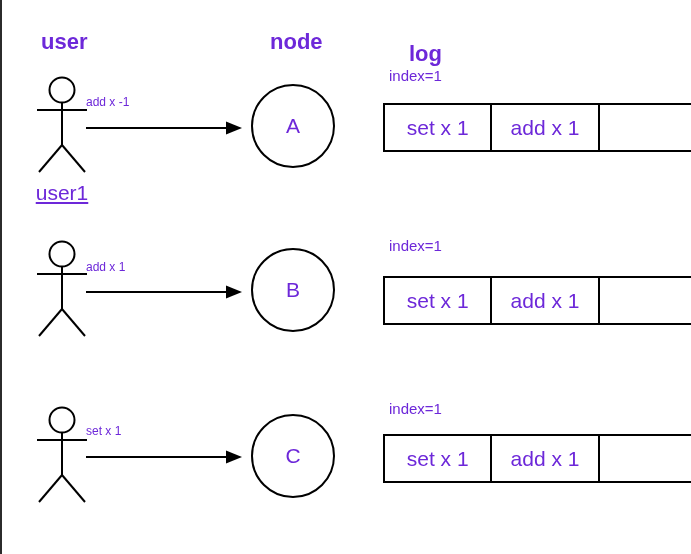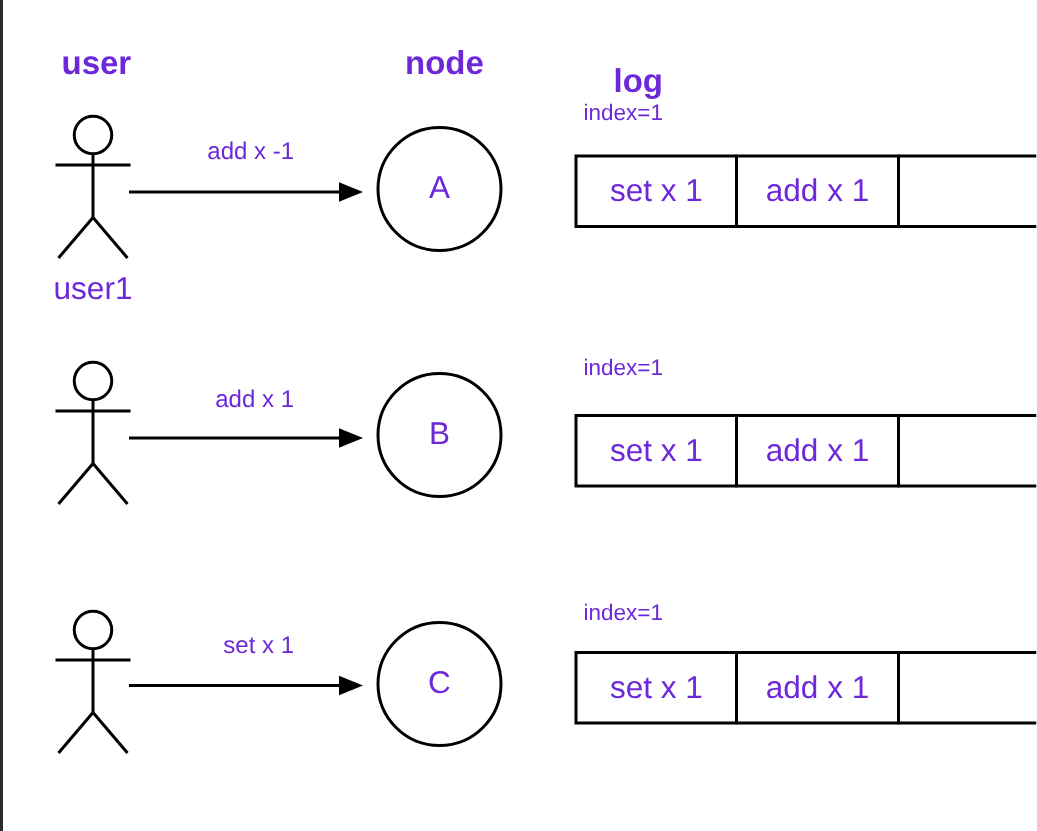--- a/index.html
+++ b/index.html
@@ -38,35 +38,35 @@
 
   .actor-label {
     position: absolute;
     left: 22px;
     width: 80px;
     text-align: center;
     font-size: 21px;
     line-height: 22px;
     white-space: nowrap;
   }
-  .alabel-1 { top: 182px; }
+  .alabel-1 { top: 182px; text-decoration: underline; }
   .alabel-2 { top: 351px; }
   .alabel-3 { top: 517px; }
 
   .arrow { position: absolute; width: 158px; height: 24px; }
   .arrow-1 { left: 86px; top: 116px; }
   .arrow-2 { left: 86px; top: 280px; }
   .arrow-3 { left: 86px; top: 445px; }
 
   .msg-label {
     position: absolute;
     left: 86px;
     width: 110px;
-    text-align: right;
-    font-size: 16px;
+    text-align: left;
+    font-size: 12px;
     line-height: 22px;
     white-space: nowrap;
   }
   .msg-1 { top: 91px;  }
   .msg-2 { top: 256px; }
   .msg-3 { top: 420px; }
 
   .node-circle {
     position: absolute;
     width: 84px; height: 84px;

